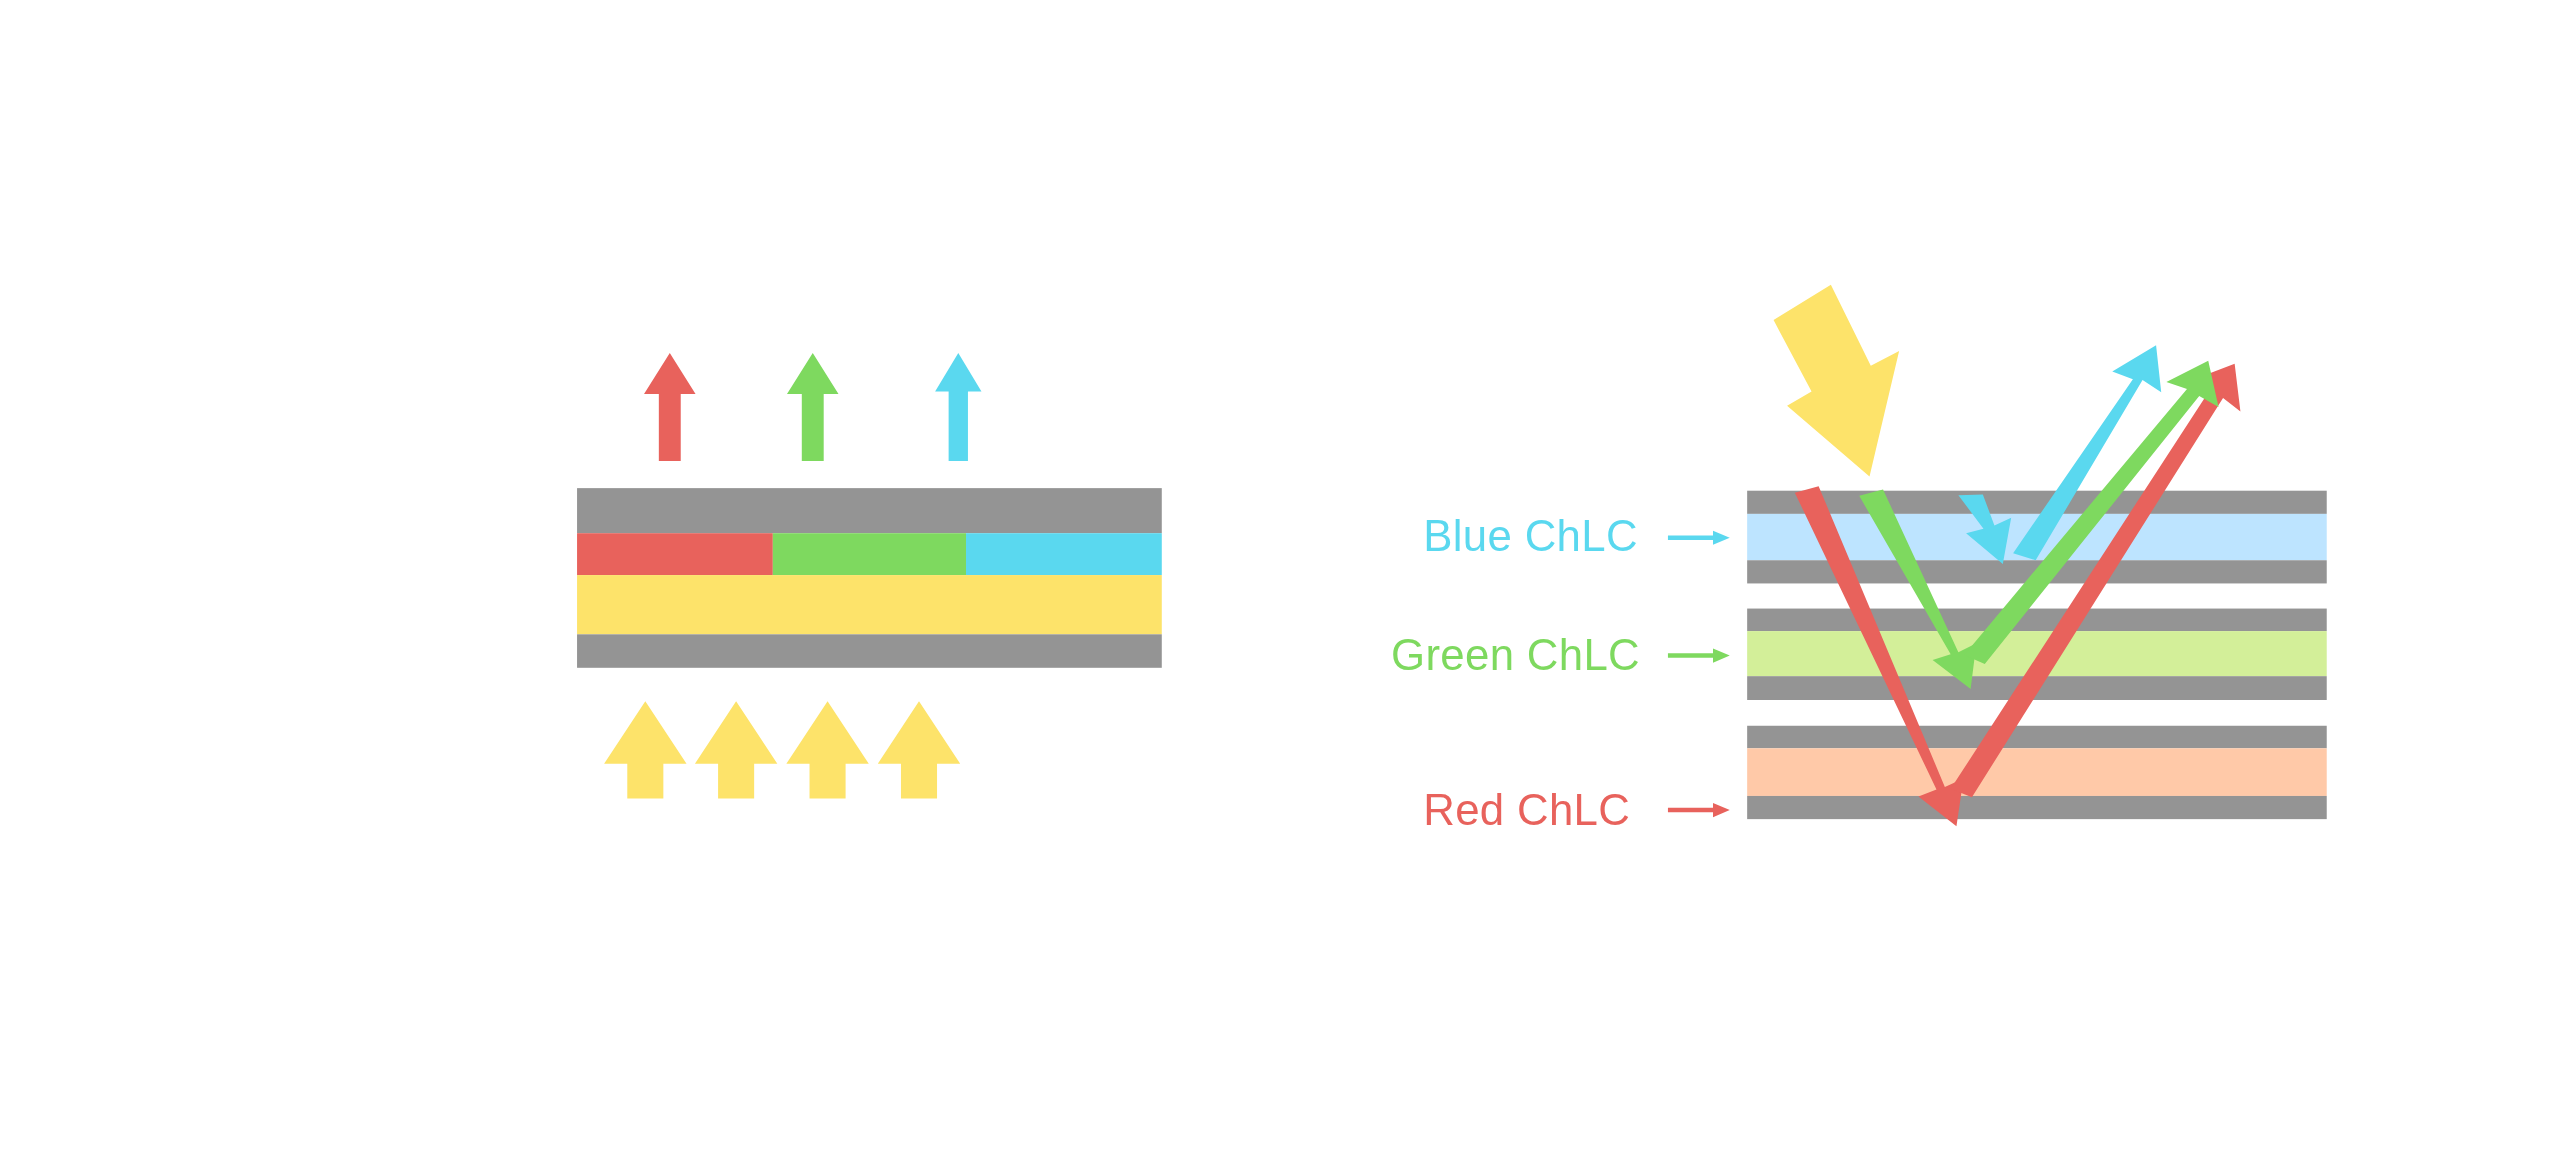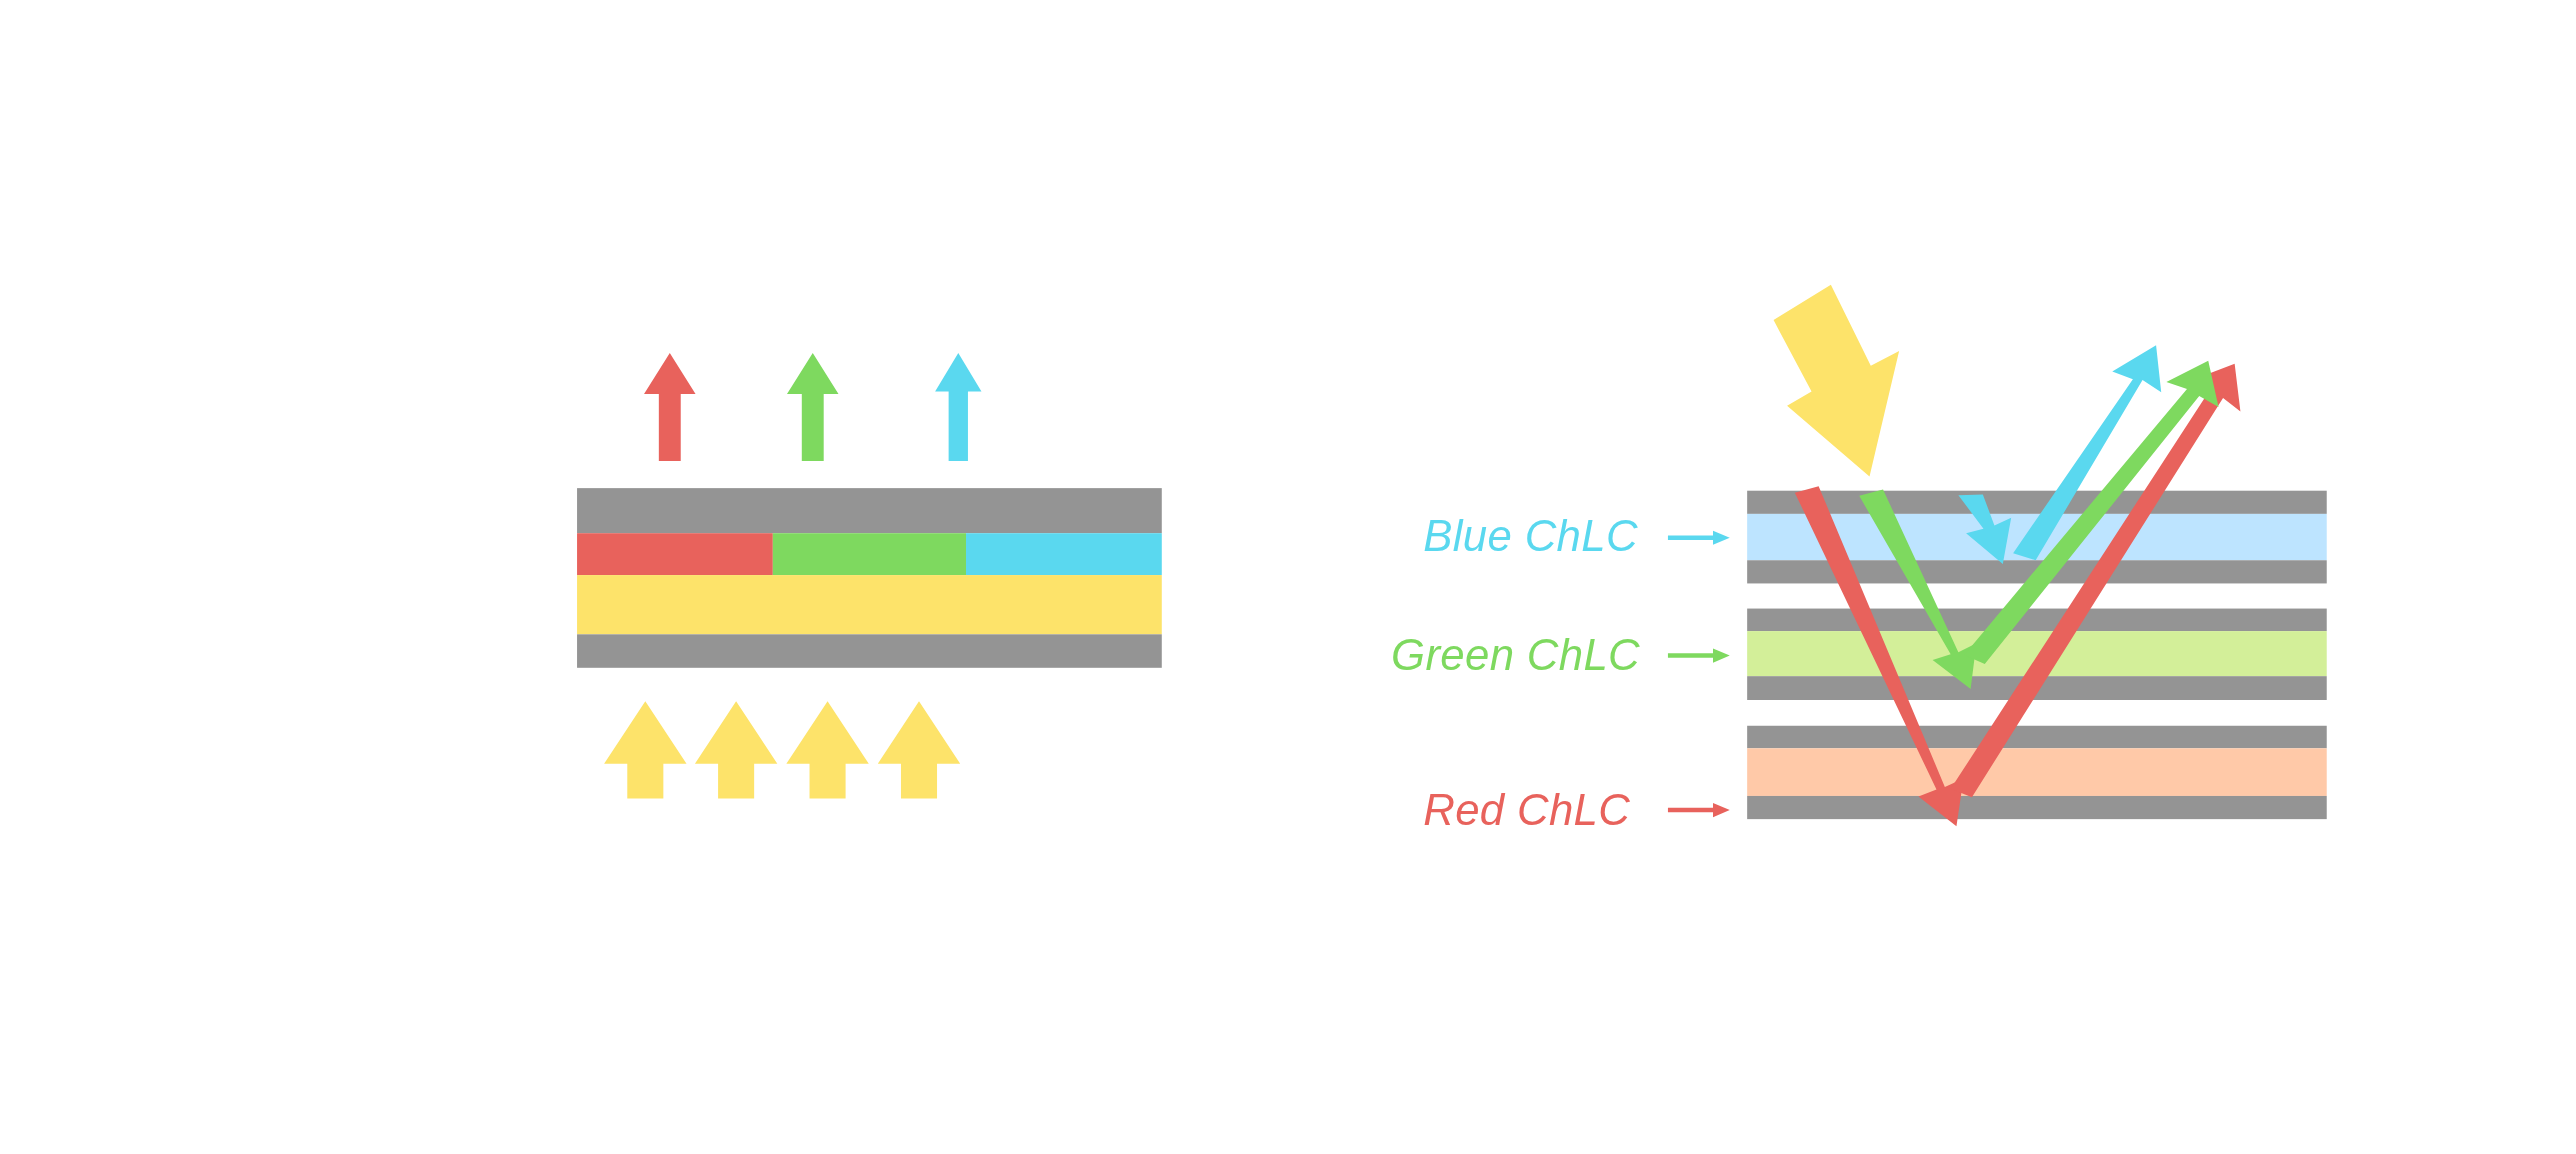--- a/index.html
+++ b/index.html
@@ -11,21 +11,20 @@
     width: 2576px;
     height: 1154px;
     font-family: "Liberation Sans", sans-serif;
     overflow: hidden;
   }
   #figure-root {
     position: relative;
     width: 2576px;
     height: 1154px;
     background: #ffffff;
-    font-style: italic;
   }
   svg.diagram {
     display: block;
     width: 2576px;
     height: 1154px;
   }
   .chlc-label {
     font-family: "Liberation Sans", sans-serif;
     font-size: 68px;
     font-weight: 400;

